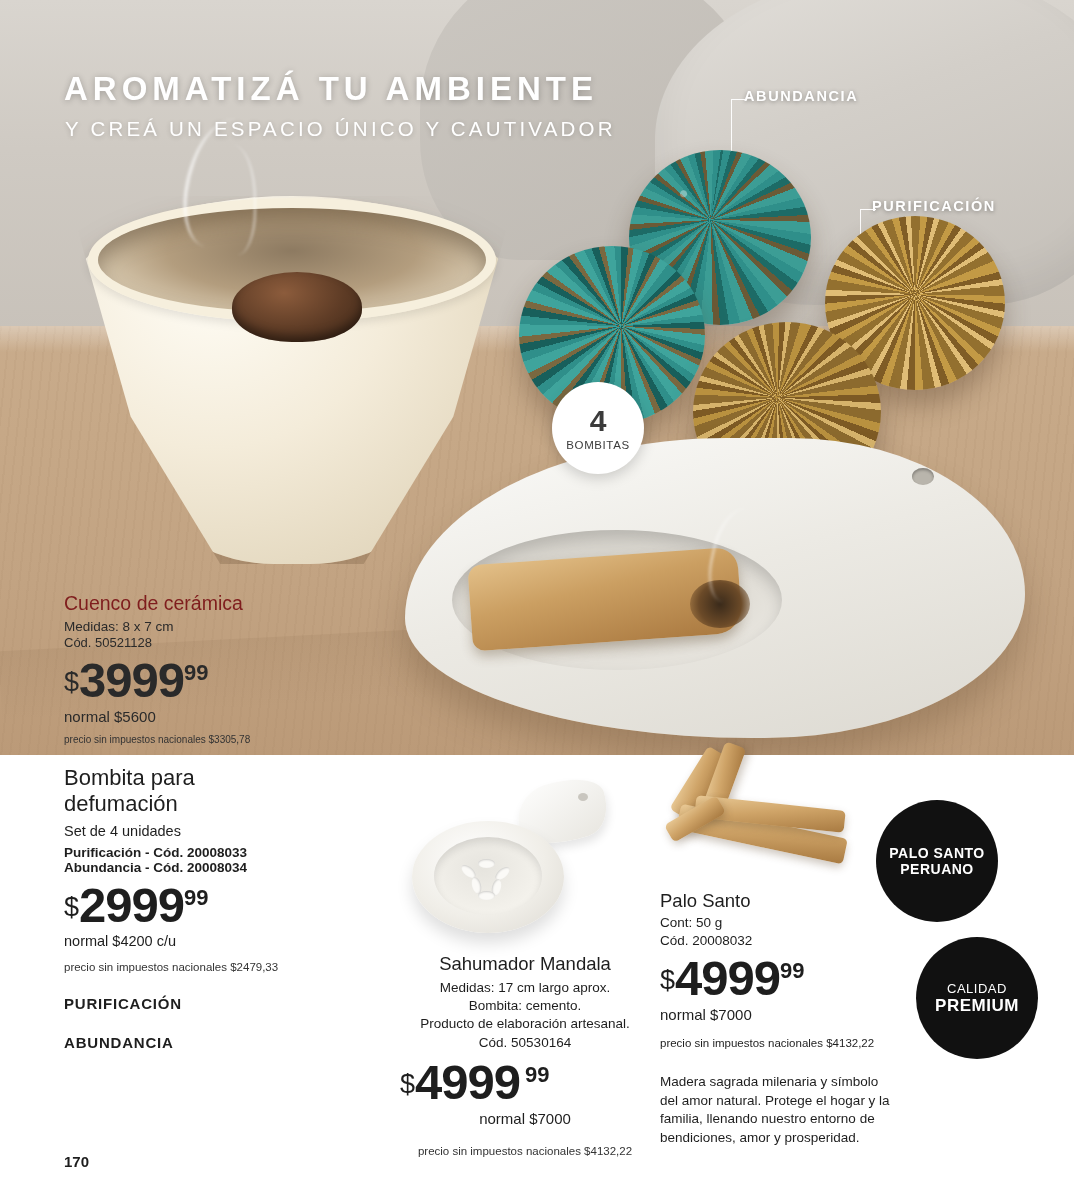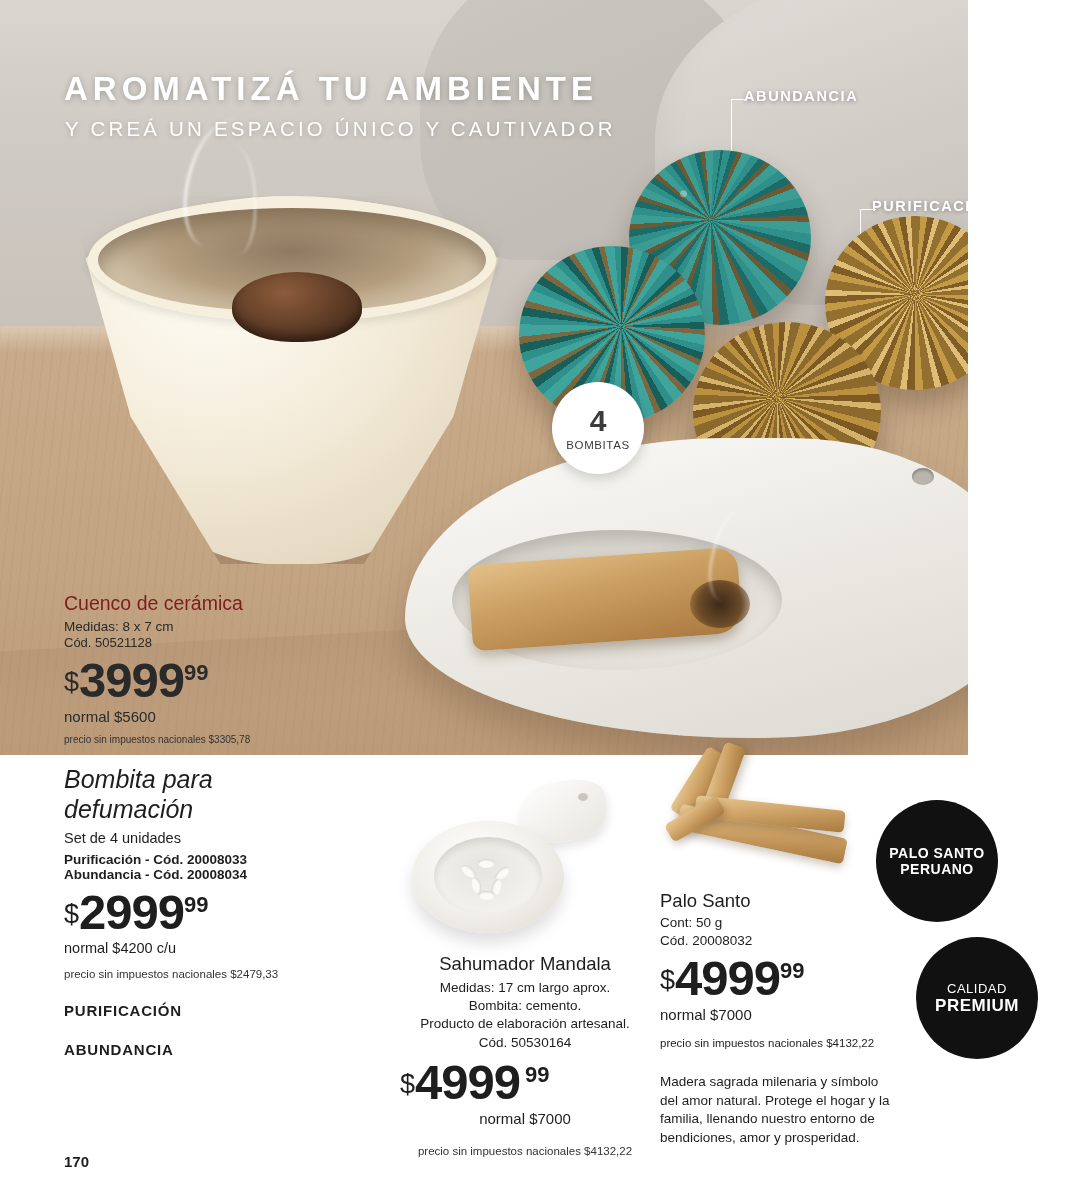--- a/index.html
+++ b/index.html
@@ -7,21 +7,21 @@
   body {
     width: 1074px; height: 1200px;
     font-family: "Liberation Sans", sans-serif;
     background: #ffffff;
     overflow: hidden;
     position: relative;
   }
 
   
   .hero {
-    position: absolute; left: 0; top: 0; width: 968px; height: 755px;
+    position: absolute; left: 0; top: 0; width: 1074px; height: 755px;
     overflow: hidden;
     background: linear-gradient(180deg, #cfc9c2 0%, #c6bfb7 22%, #bdb3a8 36%, #b7a housings 37%);
   }
   .hero-bg {
     position: absolute; inset: 0;
     background:
       linear-gradient(175deg, rgba(255,255,255,0.25) 0%, rgba(255,255,255,0) 30%),
       linear-gradient(180deg, #d6d1ca 0%, #cdc6bd 18%, #c3b9ad 30%, #b9a near 31%);
     background-color: #cdc6bd;
   }
@@ -201,21 +201,21 @@
   .price-cur { font-size: 27px; font-weight: 300; line-height: 1; margin-top: 13px; }
   .price-main { font-size: 49px; font-weight: bold; line-height: 1; letter-spacing: -1px; }
   .price-cents { font-size: 22px; font-weight: bold; line-height: 1; margin-top: 6px; }
   .normal { font-size: 15px; margin-top: 3px; }
   .taxes { font-size: 10px; margin-top: 9px; color:#333; }
 
   
   .bottom { position:absolute; left:0; top:755px; width:1074px; height:445px; background:#ffffff; }
 
   .col1 { position:absolute; left:64px; top:10px; width: 300px; color:#1e1e1e; }
-  .col1 .title { font-size: 25px; line-height: 1.18; font-style: italic; }
+  .col1 .title { font-size: 22px; line-height: 1.18; }
   .col1 .set { font-size: 14.5px; margin-top: 6px; }
   .col1 .codeline { font-size: 13.5px; font-weight: bold; margin-top: 6px; }
   .col1 .codeline2 { font-size: 13.5px; font-weight: bold; }
   .col1 .normal { font-size: 14.5px; }
   .col1 .taxes { font-size: 11.5px; margin-top: 12px; }
   .sect-h { font-size: 15px; font-weight: bold; letter-spacing: .8px; margin-top: 22px; }
   .sect-p { font-size: 13.5px; line-height: 1.38; margin-top: 4px; }
 
   .col2 { position:absolute; left:400px; top:198px; width: 250px; color:#1e1e1e;text-align:center; }
   .col2 .title { font-size: 18.5px; }

